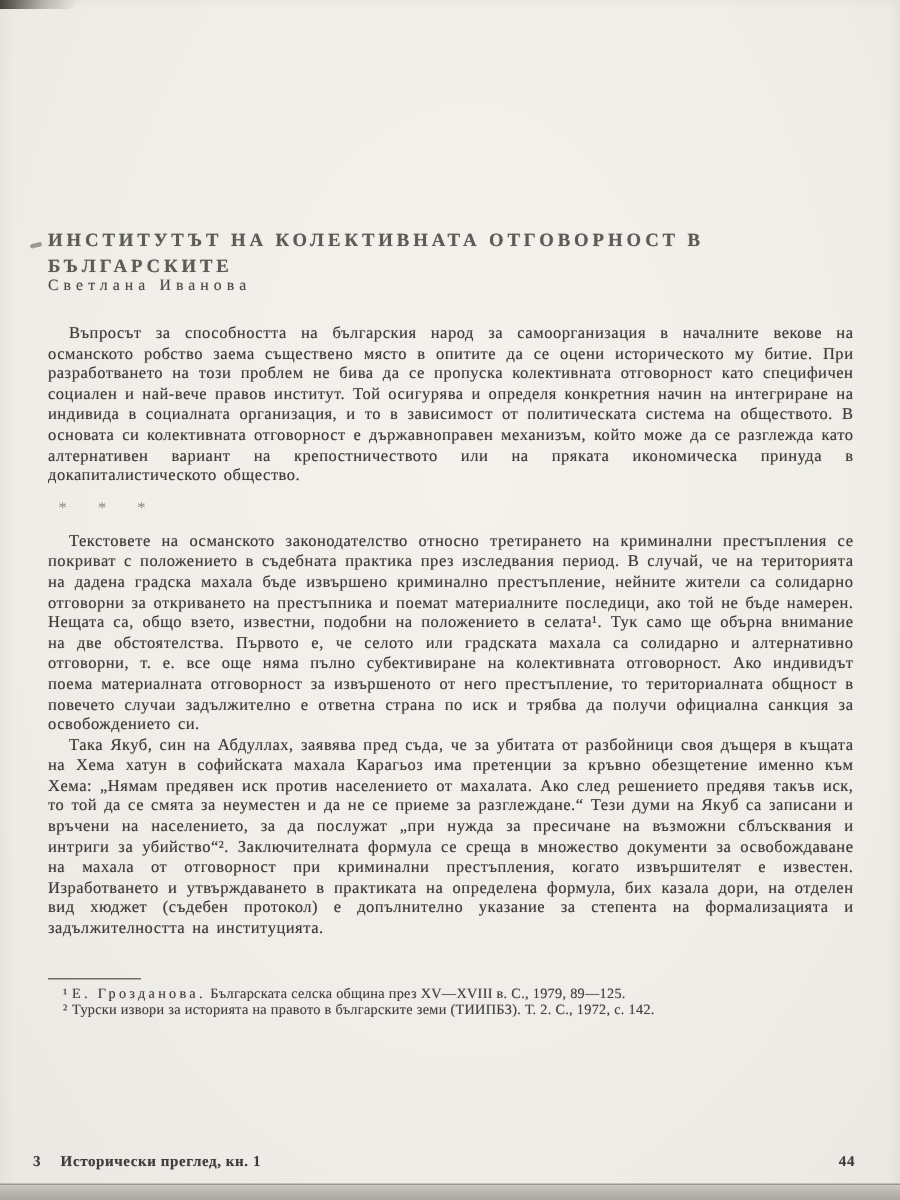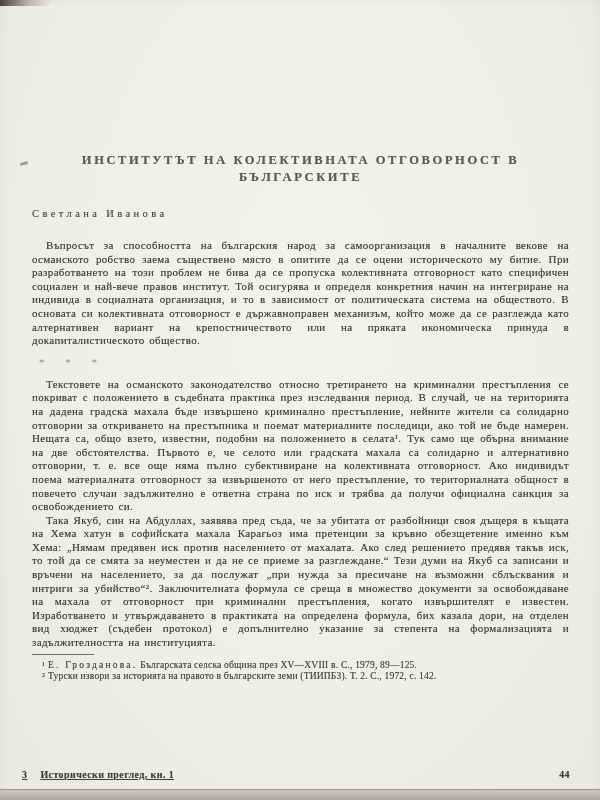--- a/index.html
+++ b/index.html
@@ -31,25 +31,23 @@
     position: absolute; left: 32px; top: 152px; width: 537px;
     color: #413f3b;
   }
   .title {
     margin: 0;
     font-size: 12.5px; font-weight: bold;
     letter-spacing: 2.6px;
     line-height: 16.5px;
     color: #5d5b56;
     text-shadow: 0 0 0.6px rgba(93,91,86,0.6);
-    text-align: center;
   }
   .title-line { display: block; }
   .author {
-    margin-top: 23px;
     font-size: 10.5px;
     letter-spacing: 3.4px;
     color: #4d4b47;
     text-shadow: 0 0 0.5px rgba(77,75,71,0.5);
   }
   .body-p {
     margin: 0;
     font-size: 11px;
     line-height: 13.6px;
     text-align: justify;
@@ -60,21 +58,21 @@
     text-shadow: 0 0 0.55px rgba(63,61,57,0.55);
   }
   .body-p.first { margin-top: 20px; }
   .separator {
     margin: 8px 0 10px 7px;
     font-size: 11px;
     line-height: 12px;
     letter-spacing: 9px;
     color: #8f8c85;
   }
-  .footnotes { margin-top: 4px; }
+  .footnotes { margin-top: 25px; }
   .footnote-rule {
     width: 62px; height: 1px;
     background: #706e69;
     margin: 0 0 5px 0;
   }
   .footnote {
     font-size: 9.5px;
     line-height: 11.5px;
     letter-spacing: 0.2px;
     color: #444240;
@@ -82,21 +80,20 @@
     text-shadow: 0 0 0.5px rgba(68,66,64,0.5);
   }
   .footnote .fn-marker { margin-right: 3px; }
   .footnote .fn-spaced { letter-spacing: 2.2px; margin-right: 3px; }
   .footer {
     position: absolute; left: 22px; top: 769px; width: 548px;
     font-size: 10px; font-weight: bold;
     color: #403e3a;
     letter-spacing: 0.4px;
     text-shadow: 0 0 0.5px rgba(64,62,58,0.5);
-    text-decoration: underline;
   }
   .footer .sig-num { margin-right: 13px; }
   .footer .page-num { position: absolute; right: 0; top: 0; }
   .bottom-band {
     position: absolute; left: 0; bottom: 0; width: 600px; height: 10px;
     background: linear-gradient(180deg, #cbc8c2 0%, #b3b0a9 70%, #aba8a1 100%);
     border-top: 1px solid #999690;
   }
 </style>
 </head>

